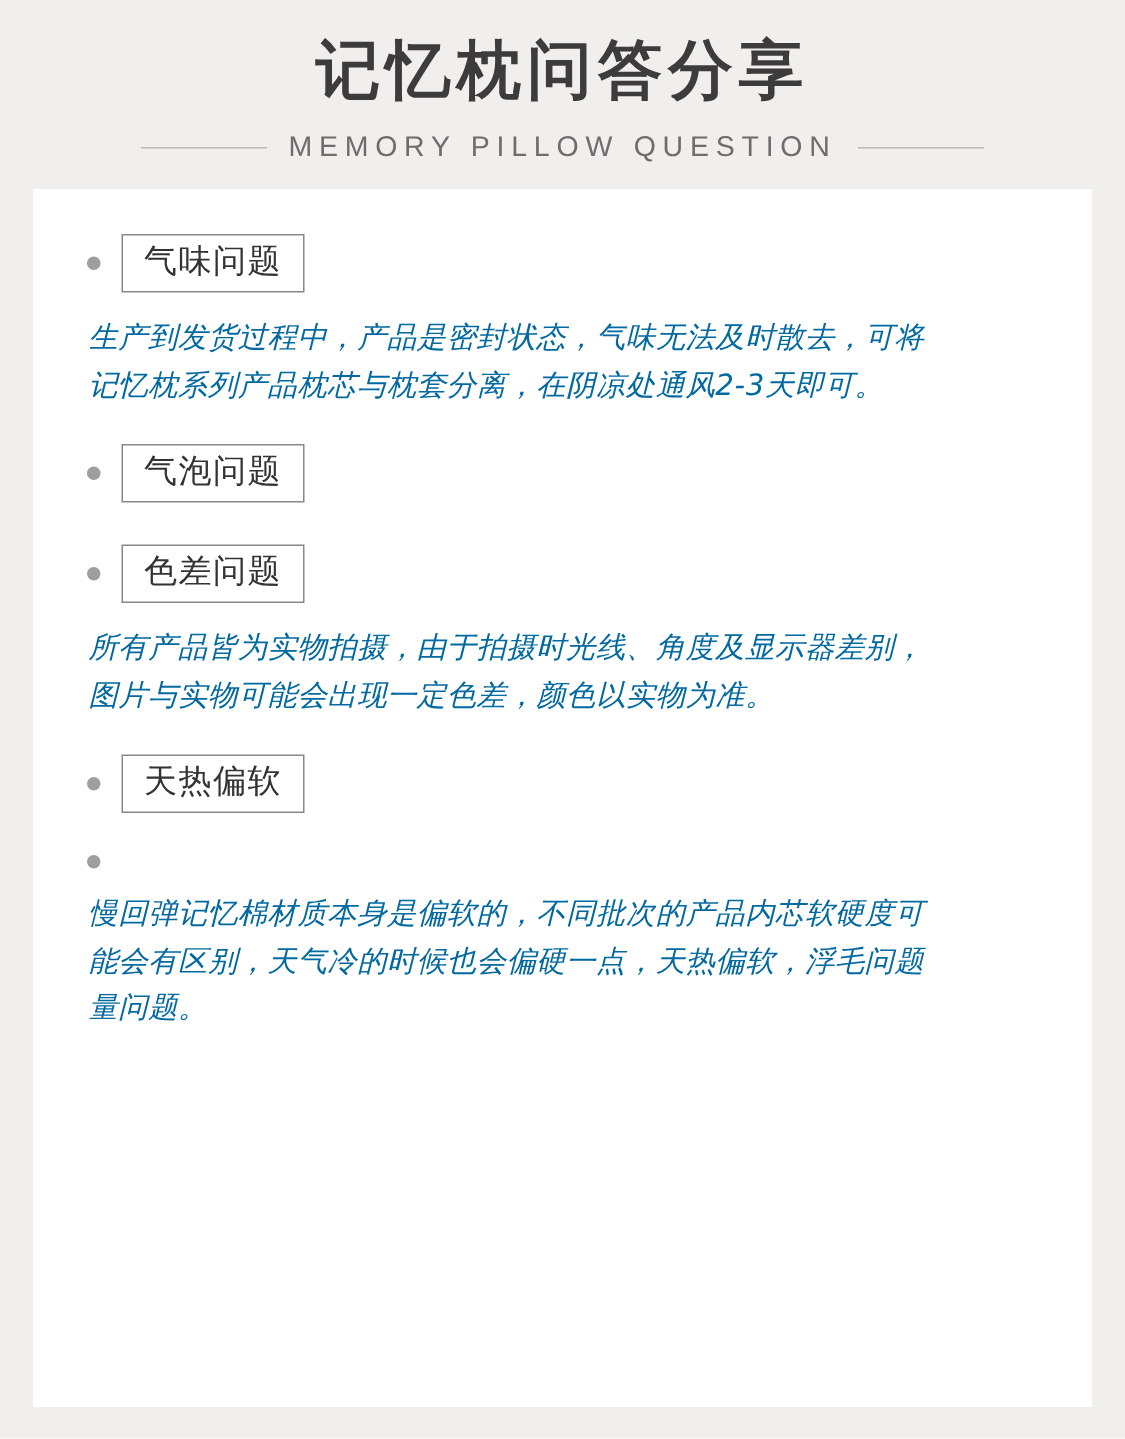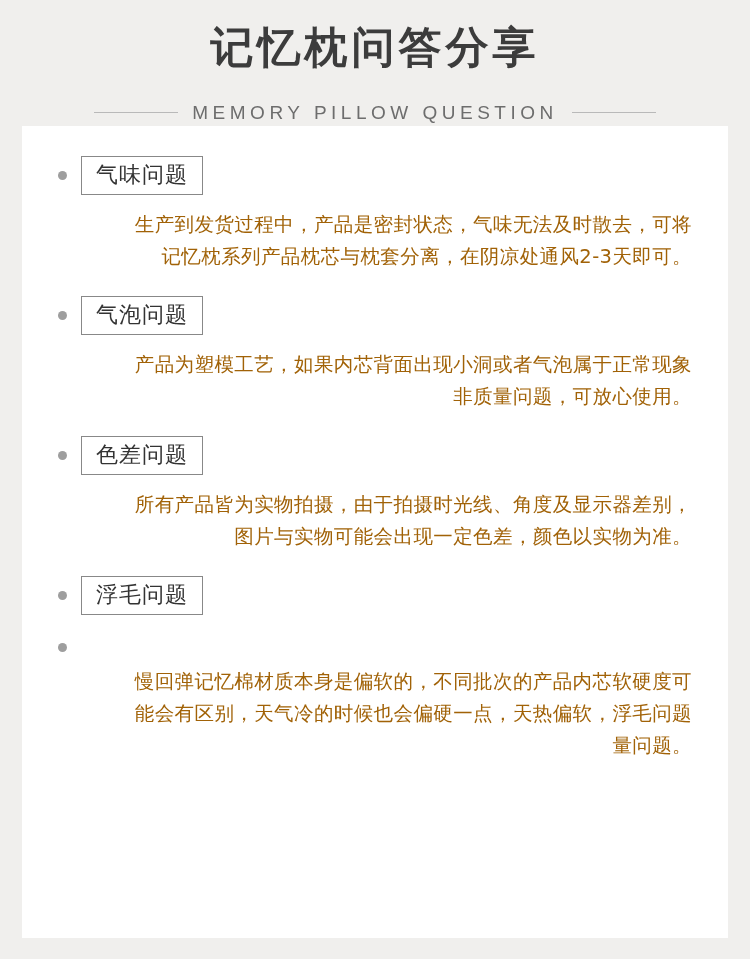--- a/index.html
+++ b/index.html
@@ -31,21 +31,21 @@
     letter-spacing: 4px;
     color: #3c3c3c;
     font-weight: bold;
     line-height: 1.2;
     font-family: "DejaVu Sans", "Liberation Sans", sans-serif;
   }
   .sub-title-row {
     display: flex;
     align-items: center;
     justify-content: center;
-    margin-top: 28px;
+    margin-top: 14px;
   }
   .rule {
     height: 1px;
     background: #b9b9b9;
     width: 84px;
   }
   .sub-title {
     font-size: 19px;
     letter-spacing: 4.5px;
     color: #6d6d6d;
@@ -55,21 +55,20 @@
   }
   .card {
     position: absolute;
     left: 22px;
     top: 126px;
     width: 706px;
     height: 812px;
     background: #ffffff;
     box-sizing: border-box;
     padding: 30px 36px 0 36px;
-    text-align: right;
   }
   .qa-block {
     margin-bottom: 10px;
   }
   .qa-head {
     display: flex;
     align-items: center;
     margin-bottom: 14px;
   }
   .bullet {
@@ -86,25 +85,26 @@
     font-size: 22px;
     color: #333;
     line-height: 1;
     letter-spacing: 1px;
     font-family: "DejaVu Sans", "Liberation Sans", sans-serif;
     white-space: nowrap;
   }
   .qa-body {
     font-size: 19.5px;
     line-height: 1.62;
-    color: #a16207;
+    color: #0369a1;
     letter-spacing: 0.4px;
     padding-left: 1px;
     font-family: "DejaVu Sans", "Liberation Sans", sans-serif;
     white-space: pre-line;
+    font-style: italic;
   }
   .spacer-1 { height: 14px; }
 </style>
 </head>
 <body>
 
 <div class="page">
 
   <div class="header">
     <div class="main-title">记忆枕问答分享</div>
@@ -126,41 +126,39 @@
 记忆枕系列产品枕芯与枕套分离，在阴凉处通风2-3天即可。</div>
     </div>
 
     <div class="spacer-1"></div>
 
     <div class="qa-block">
       <div class="qa-head">
         <span class="bullet"></span>
         <span class="tag">气泡问题</span>
       </div>
-      <div class="qa-body">产品为塑模工艺，如果内芯背面出现小洞或者气泡属于正常现象
-非质量问题，可放心使用。</div>
     </div>
 
     <div class="spacer-1"></div>
 
     <div class="qa-block">
       <div class="qa-head">
         <span class="bullet"></span>
         <span class="tag">色差问题</span>
       </div>
       <div class="qa-body">所有产品皆为实物拍摄，由于拍摄时光线、角度及显示器差别，
 图片与实物可能会出现一定色差，颜色以实物为准。</div>
     </div>
 
     <div class="spacer-1"></div>
 
     <div class="qa-block">
       <div class="qa-head">
         <span class="bullet"></span>
-        <span class="tag">浮毛问题</span>
+        <span class="tag">天热偏软</span>
       </div>
     </div>
 
     <div class="spacer-1"></div>
 
     <div class="qa-block">
       <div class="qa-head">
         <span class="bullet"></span>
       </div>
       <div class="qa-body">慢回弹记忆棉材质本身是偏软的，不同批次的产品内芯软硬度可

